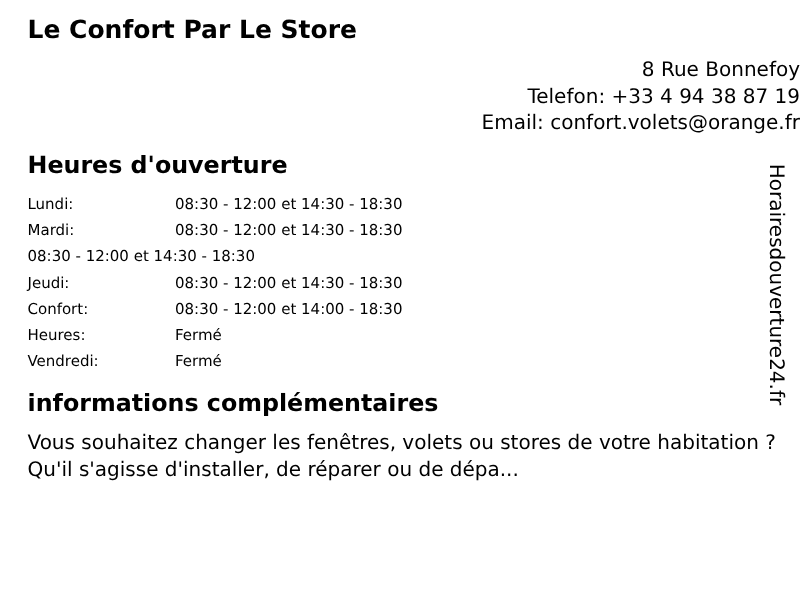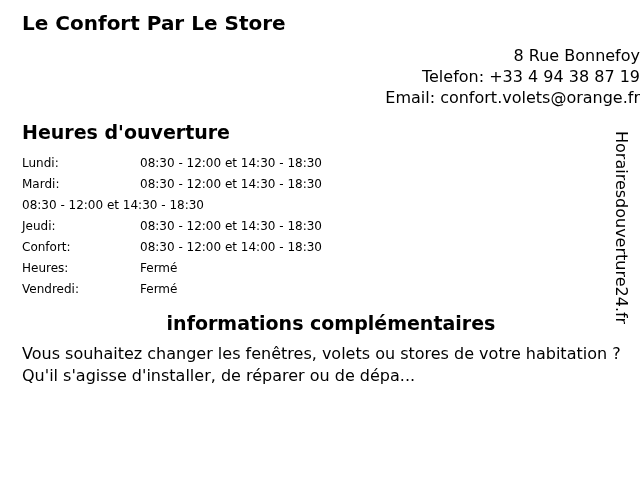--- a/index.html
+++ b/index.html
@@ -42,21 +42,21 @@
     margin-top: 11px;
     font-size: 12px;
     line-height: 21px;
   }
   .hours-row { display: flex; }
   .hours-day {
     width: 118px;
     flex: 0 0 118px;
   }
   .hours-value { white-space: nowrap; }
-  .info-heading { margin-top: 13px; text-align: center; }
+  .info-heading { margin-top: 13px; }
   .info-text {
     margin-top: 10px;
     font-size: 16px;
     line-height: 22px;
     width: 611px;
     word-break: break-all;
   }
   .watermark {
     position: absolute;
     top: 131px;

